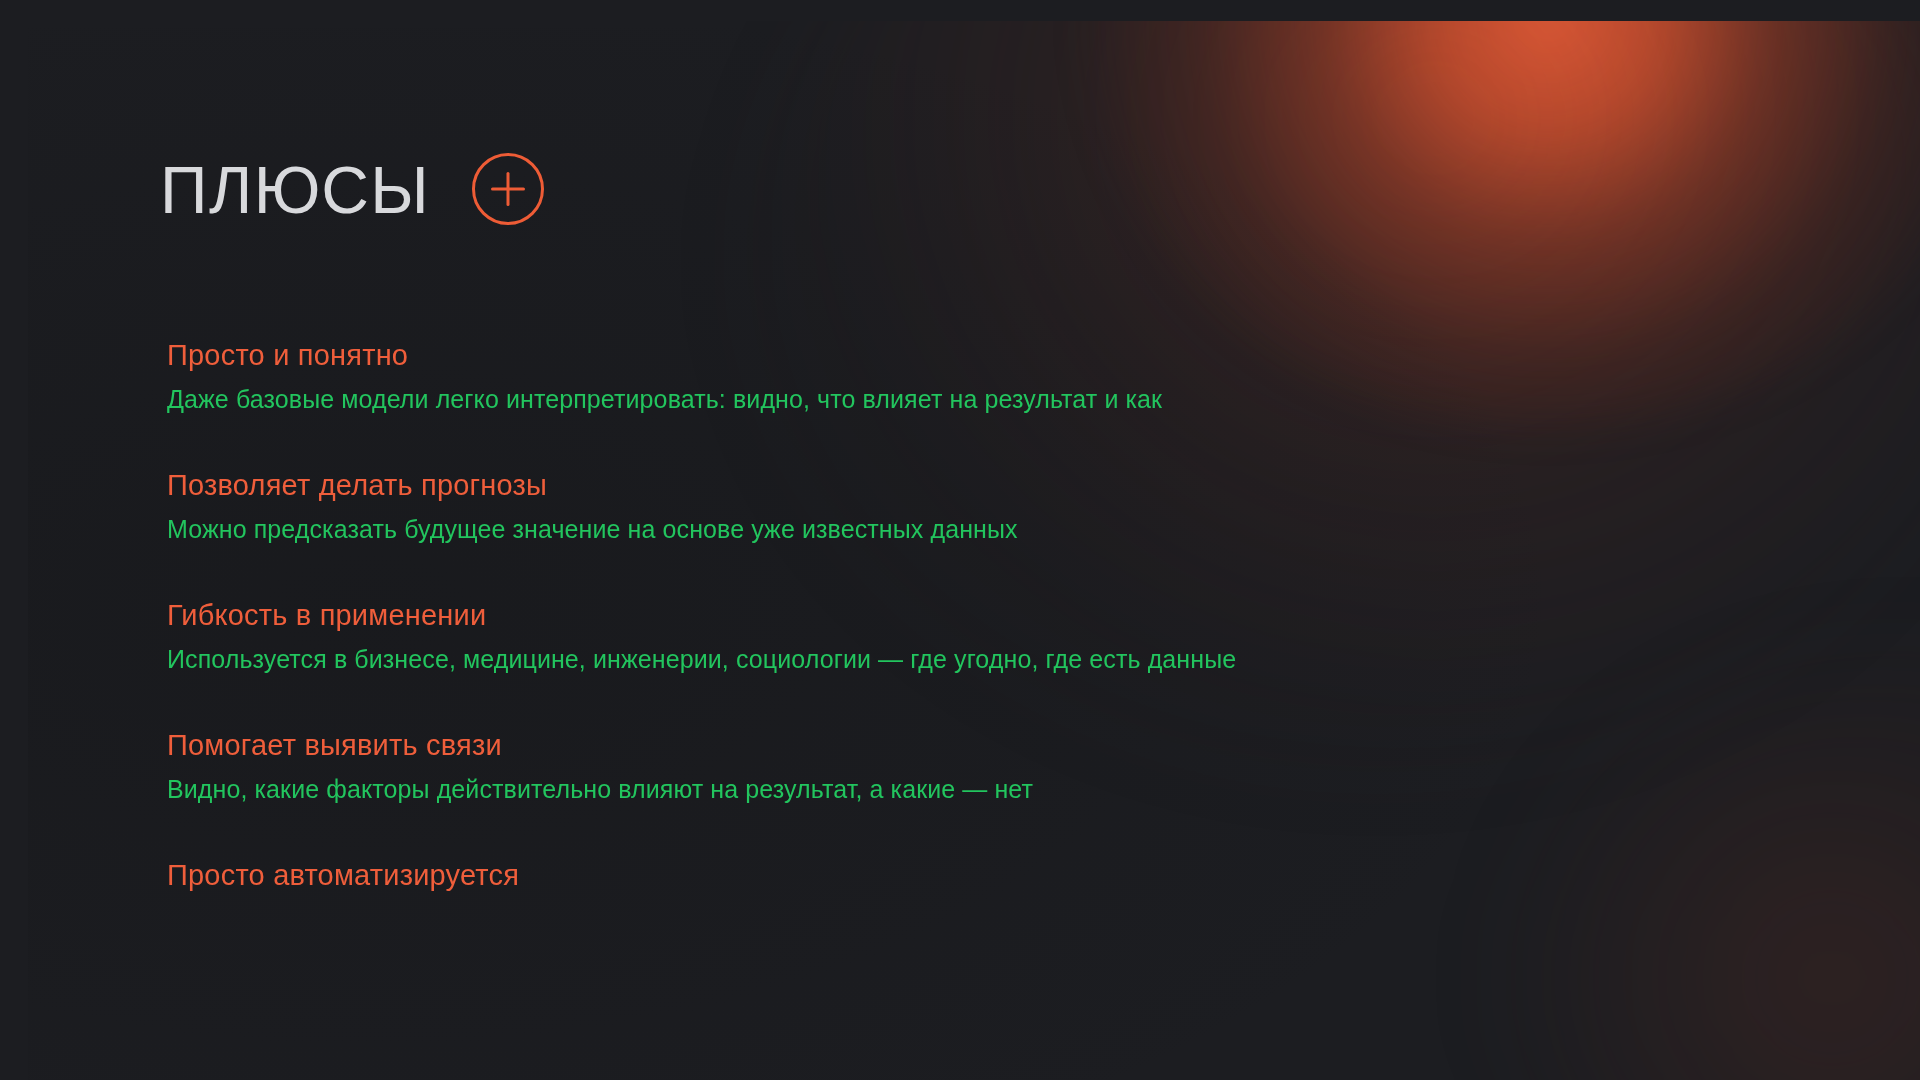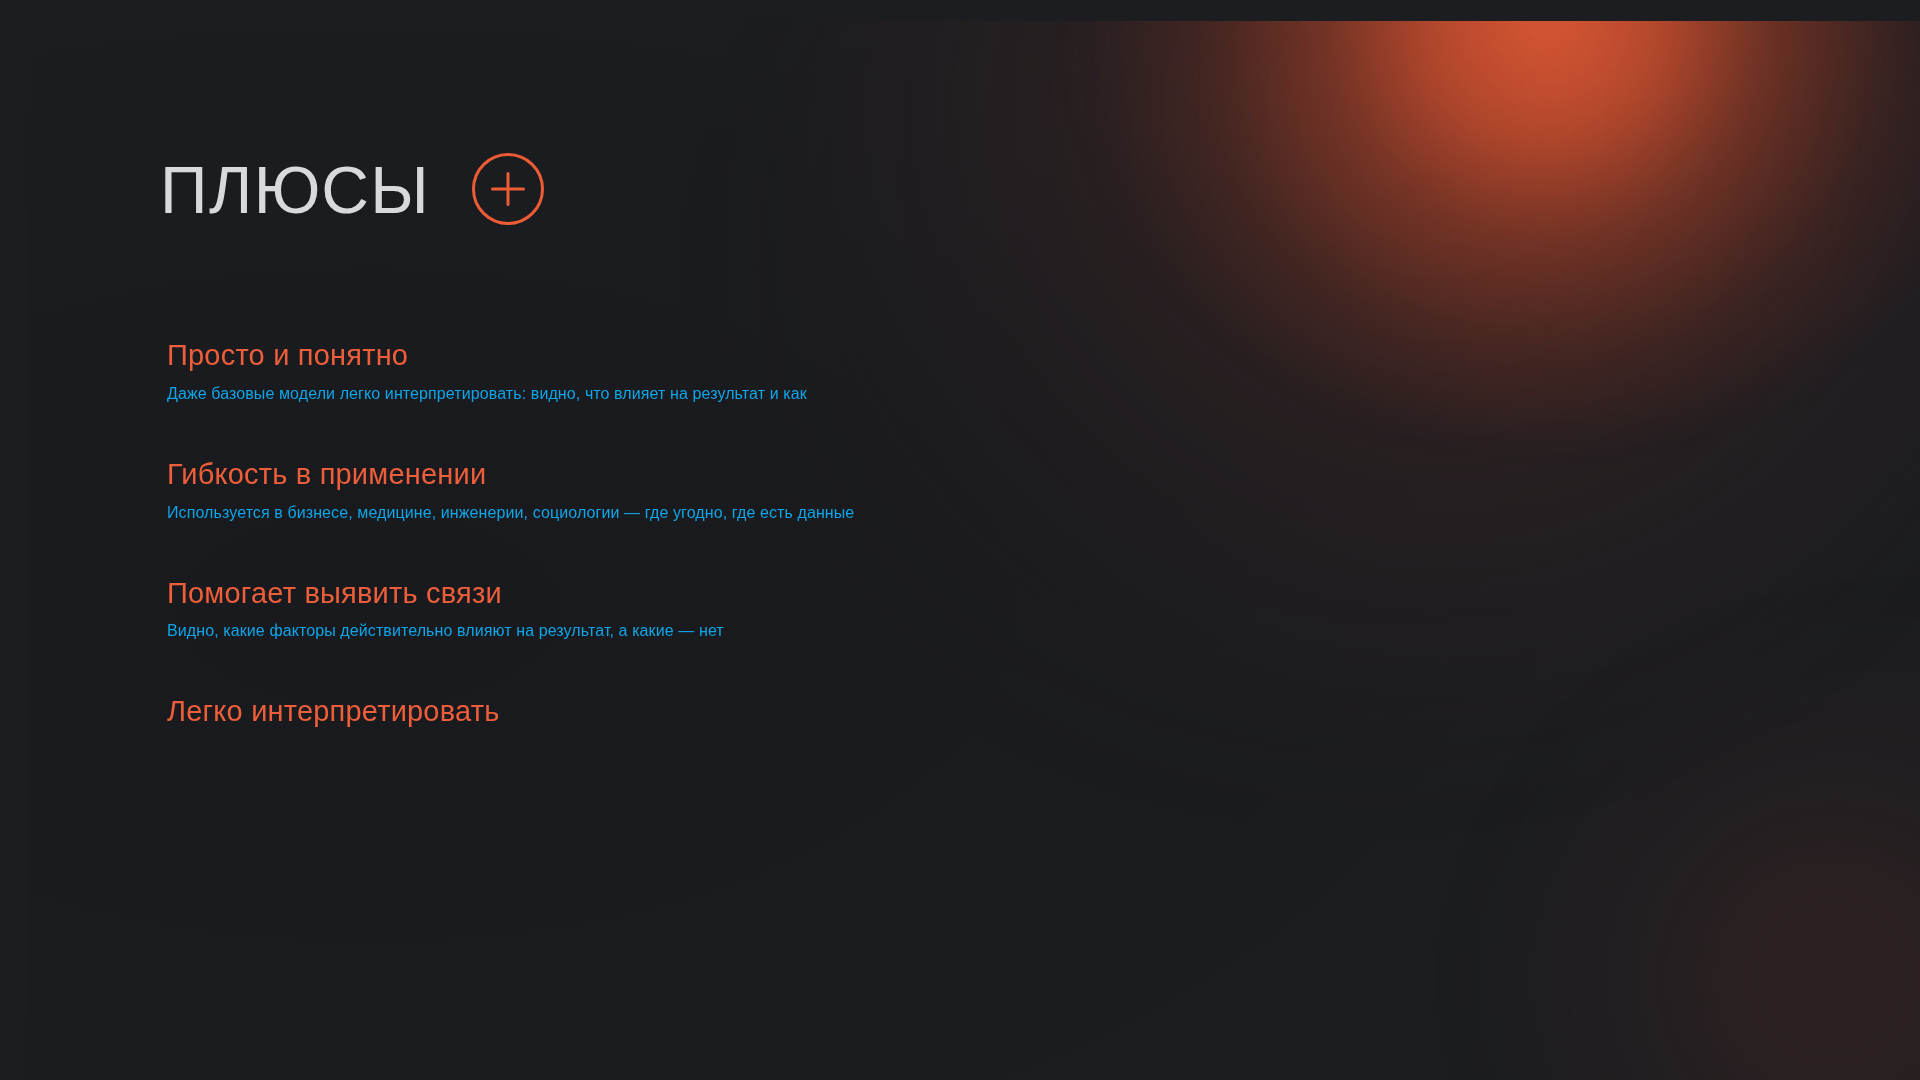--- a/index.html
+++ b/index.html
@@ -147,23 +147,23 @@
   .item-heading {
     font-size: 29px;
     line-height: 1.2;
     color: #ef5e3b;
     font-weight: 400;
     letter-spacing: 0.2px;
     margin-bottom: 11px;
   }
 
   .item-body {
-    font-size: 16px;
+    font-size: 25px;
     line-height: 1.25;
-    color: #0ea5e9;
+    color: #22c55e;
     font-weight: 400;
     letter-spacing: 0.1px;
   }
 </style>
 </head>
 <body>
 
 <div class="slide">
   <div class="glow-main"></div>
   <div class="glow-soft"></div>
@@ -178,31 +178,33 @@
     </div>
 
     <div class="list">
 
       <div class="item">
         <div class="item-heading">Просто и понятно</div>
         <div class="item-body">Даже базовые модели легко интерпретировать: видно, что влияет на результат и как</div>
       </div>
 
       <div class="item">
+        <div class="item-heading">Позволяет делать прогнозы</div>
+        <div class="item-body">Можно предсказать будущее значение на основе уже известных данных</div>
       </div>
 
       <div class="item">
         <div class="item-heading">Гибкость в применении</div>
         <div class="item-body">Используется в бизнесе, медицине, инженерии, социологии — где угодно, где есть данные</div>
       </div>
 
       <div class="item">
         <div class="item-heading">Помогает выявить связи</div>
         <div class="item-body">Видно, какие факторы действительно влияют на результат, а какие — нет</div>
       </div>
 
       <div class="item">
-        <div class="item-heading">Легко интерпретировать</div>
+        <div class="item-heading">Просто автоматизируется</div>
       </div>
 
     </div>
   </div>
 </div>
 
 </body></html>

